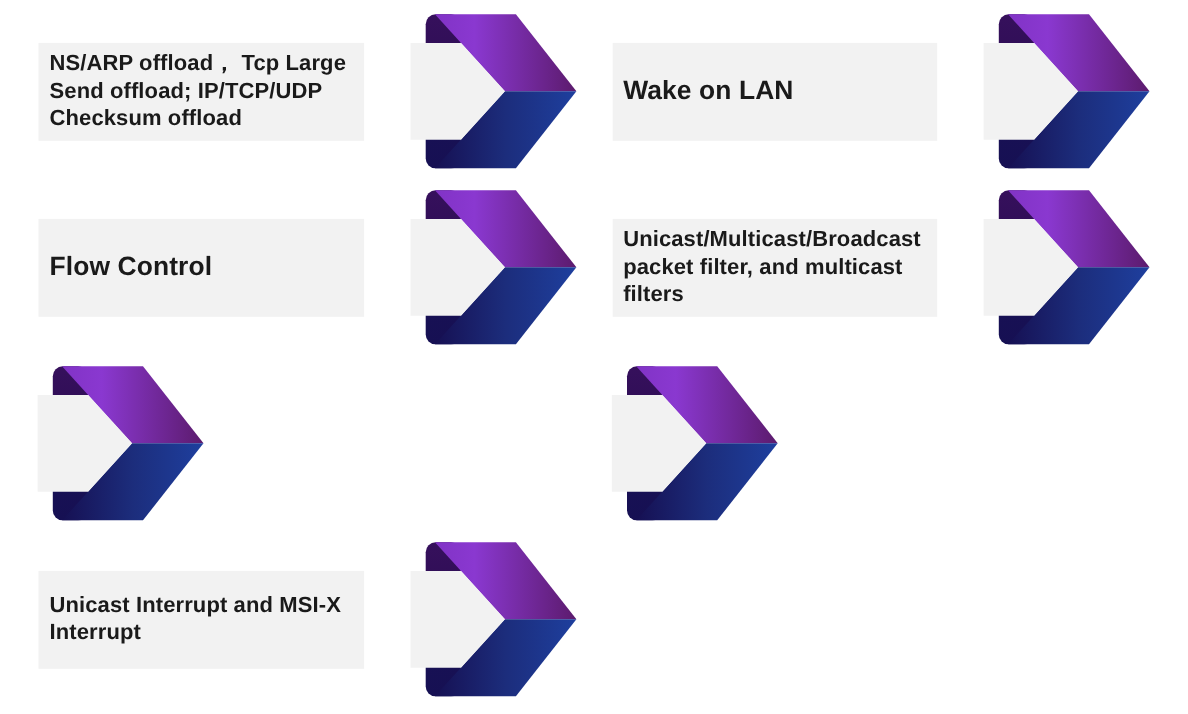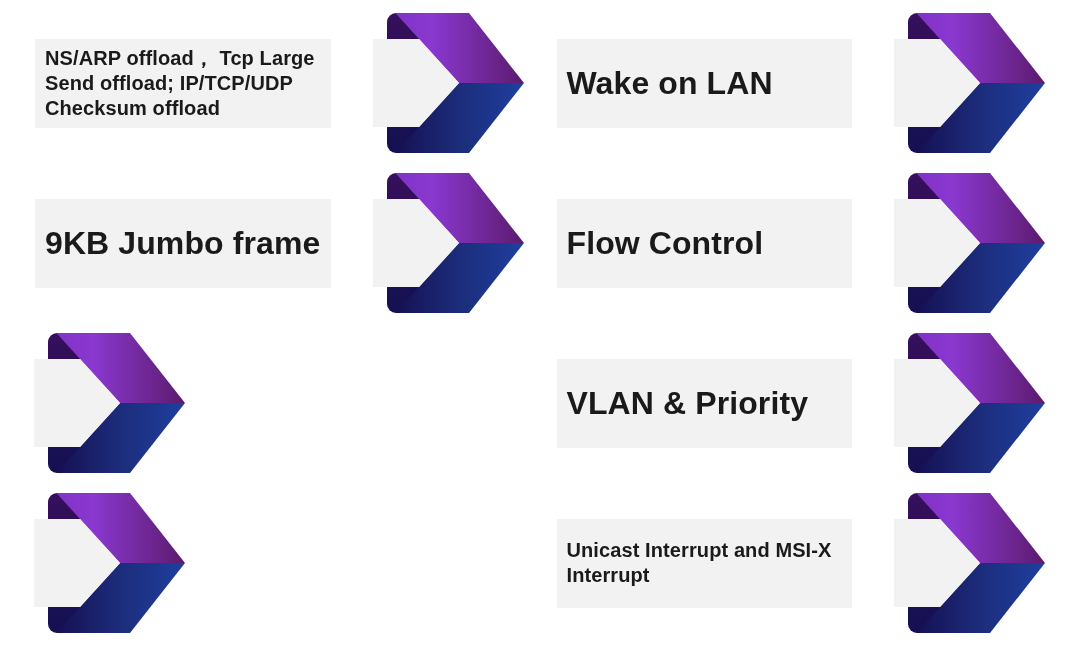--- a/index.html
+++ b/index.html
@@ -41,21 +41,21 @@
     align-items: center;
     padding: 0 2px 0 10px;
     box-sizing: border-box;
   }
   .label {
     color: var(--text, #1a1a1a);
     font-weight: 600;
     letter-spacing: 0.1px;
   }
   .sz-sm .label { font-size: 20px; line-height: 25px; }
-  .sz-lg .label { font-size: 32px; line-height: 32px; }
+  .sz-lg .label { font-size: 24px; line-height: 32px; }
   svg.arrow {
     flex: 0 0 auto;
     width: 160px;
     height: 160px;
     margin-left: -1px;
     display: block;
   }
 </style>
 </head>
 <body>
@@ -100,48 +100,40 @@
 
   <div class="item sz-lg">
     <div class="bar">
       <span class="label">Wake on LAN</span>
     </div>
     <svg class="arrow" viewBox="0 0 160 160">
         <use href="#arrow-sym"></use>
       </svg>
   </div>
 
-  <div class="item sz-lg">
-    <div class="bar">
-      <span class="label">9KB Jumbo frame</span>
-    </div>
-    <svg class="arrow" viewBox="0 0 160 160">
-        <use href="#arrow-sym"></use>
-      </svg>
-  </div>
 
   <div class="item sz-lg">
     <div class="bar">
       <span class="label">Flow Control</span>
     </div>
     <svg class="arrow" viewBox="0 0 160 160">
         <use href="#arrow-sym"></use>
       </svg>
   </div>
 
   <div class="item sz-sm">
+    <div class="bar">
+      <span class="label">Unicast/Multicast/Broadcast packet filter, and multicast filters</span>
+    </div>
     <svg class="arrow" viewBox="0 0 160 160">
         <use href="#arrow-sym"></use>
       </svg>
   </div>
 
   <div class="item sz-lg">
-    <div class="bar">
-      <span class="label">VLAN &amp; Priority</span>
-    </div>
     <svg class="arrow" viewBox="0 0 160 160">
         <use href="#arrow-sym"></use>
       </svg>
   </div>
 
   <div class="item sz-lg">
     <svg class="arrow" viewBox="0 0 160 160">
         <use href="#arrow-sym"></use>
       </svg>
   </div>

